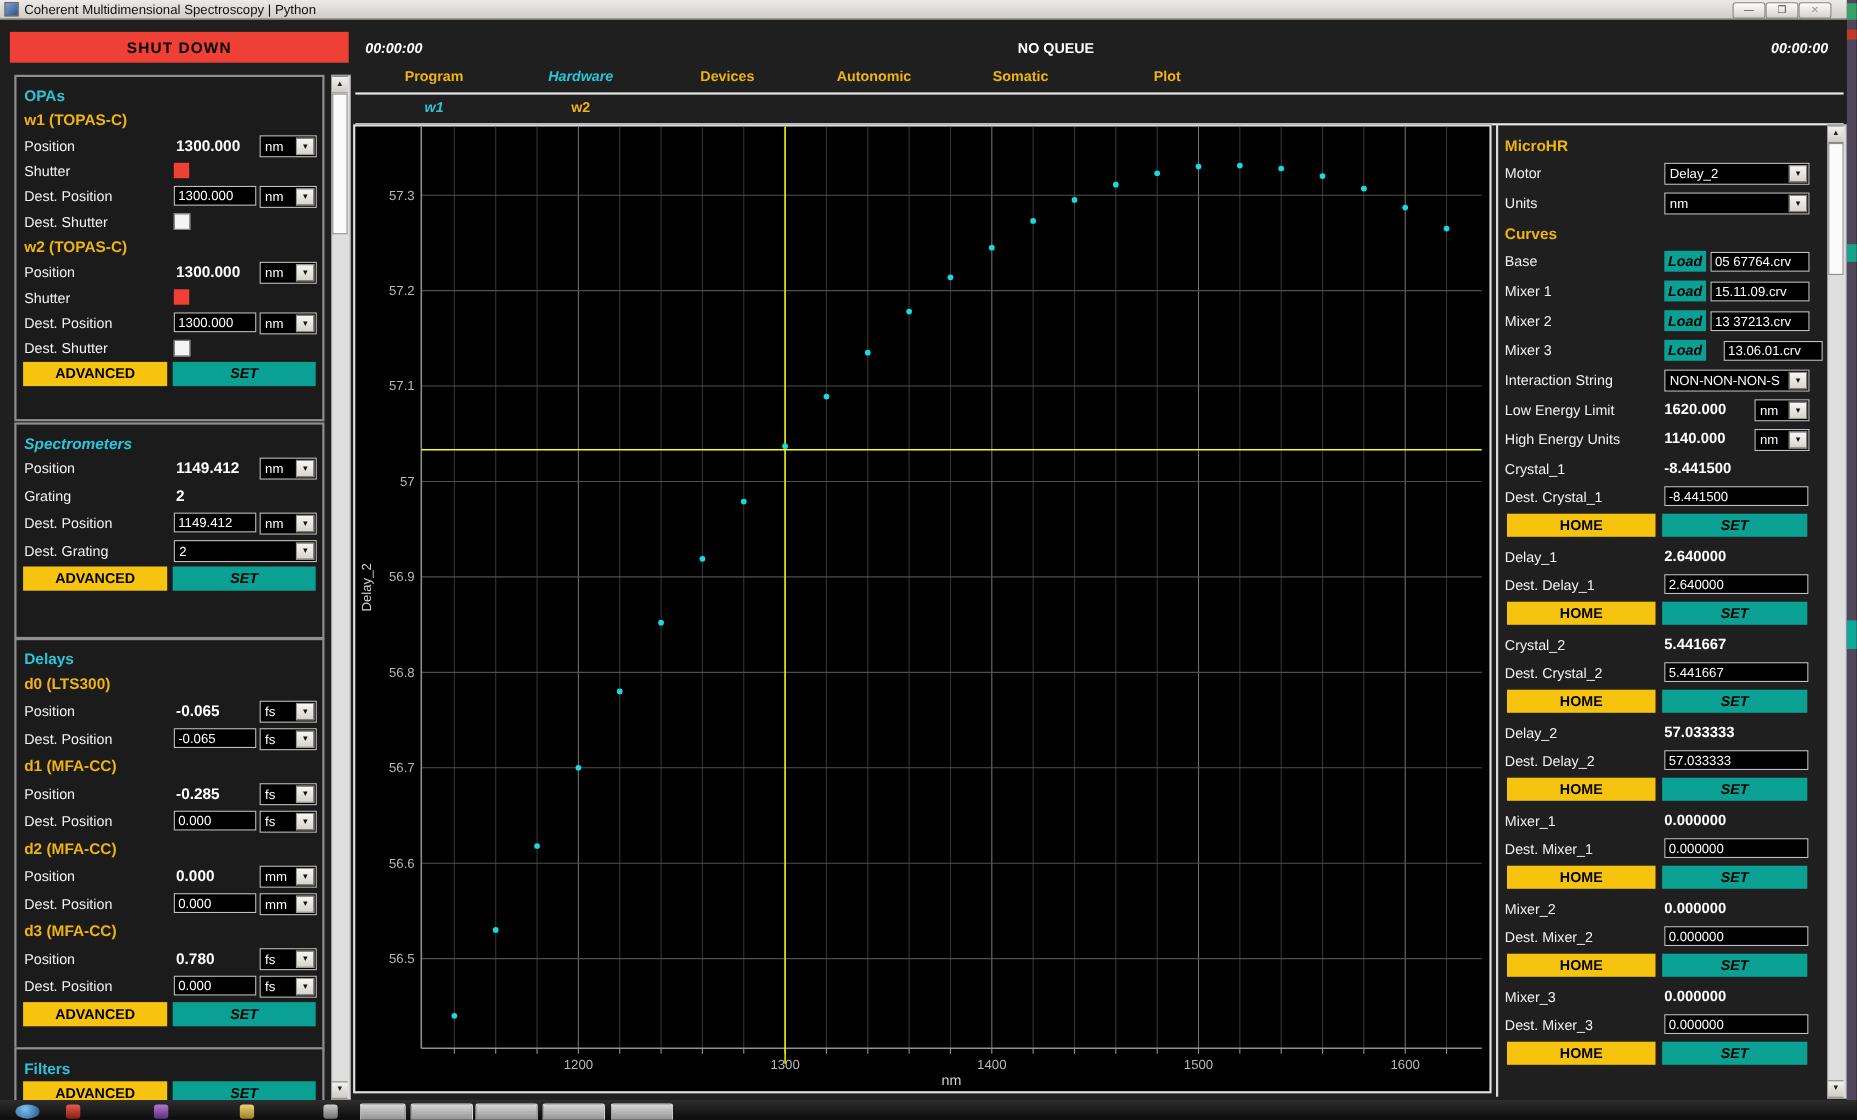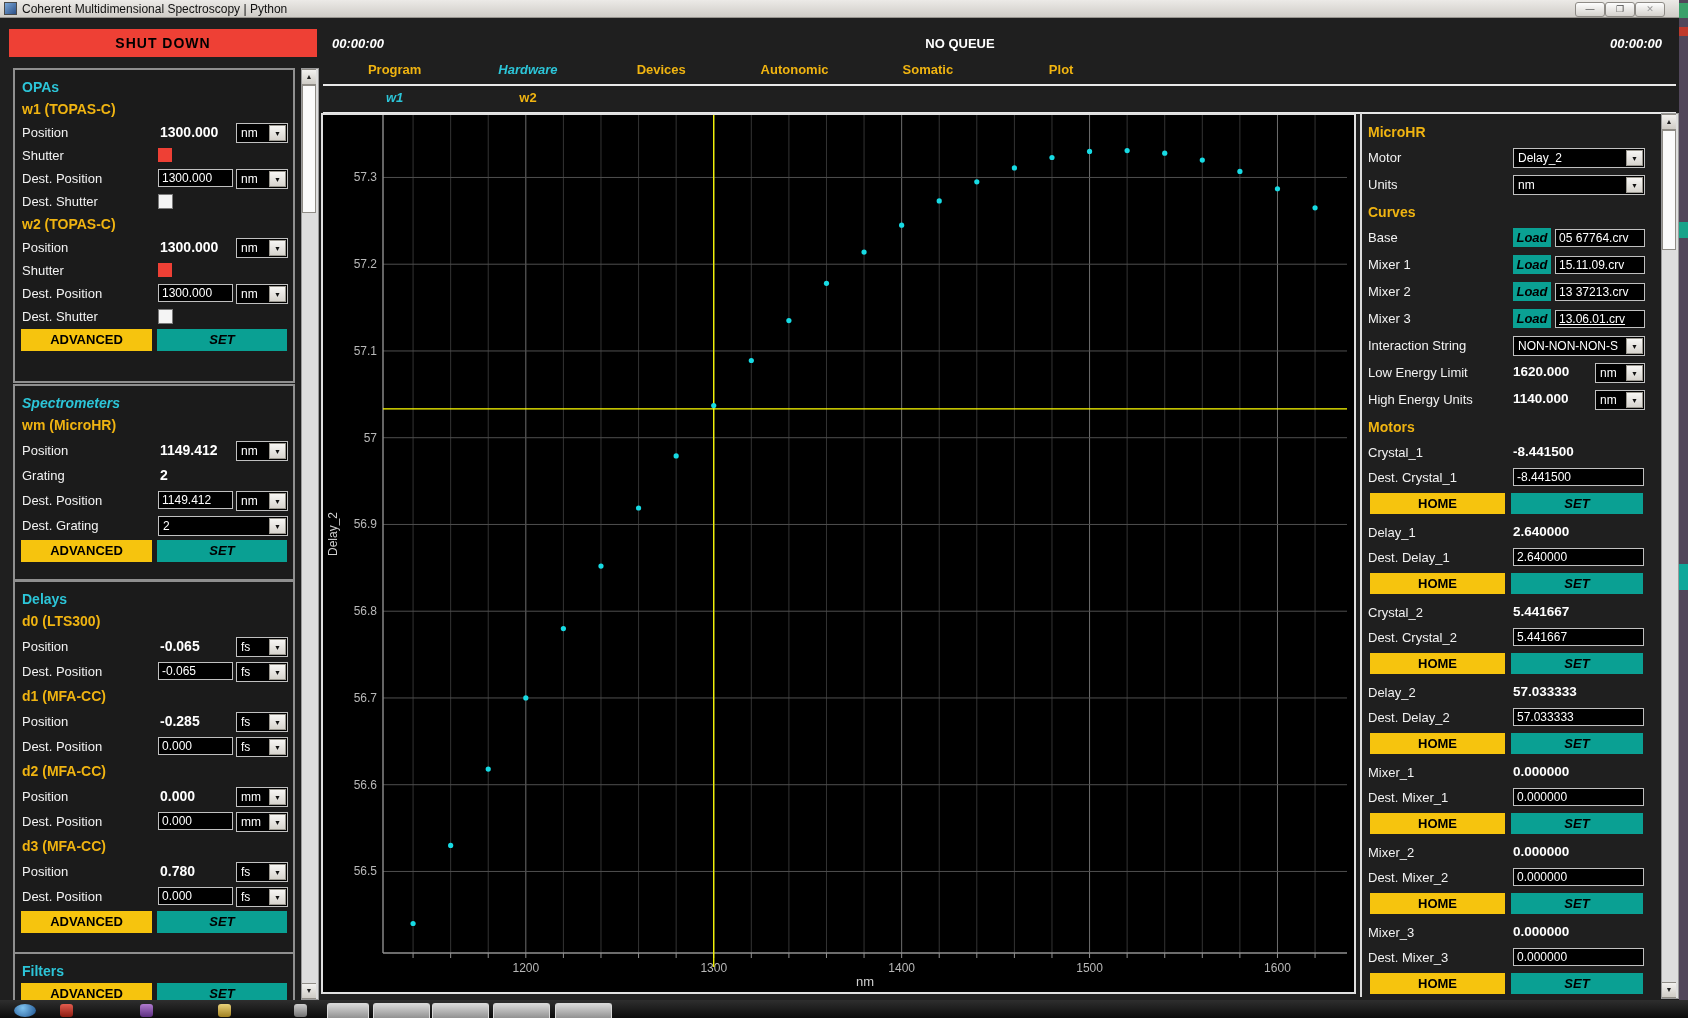--- a/index.html
+++ b/index.html
@@ -172,23 +172,20 @@
         <span class="chk"></span>
       </div>
       <div class="srow" style="height: 28px;">
         <div class="btn yellow" style="left: 6px; width: 131px; height: 22px; line-height: 22px;">ADVANCED</div>
         <div class="btn teal" style="left: 142px; width: 130px; height: 22px; line-height: 22px;">SET</div>
       </div>
     </div>
     <div class="section abs" style="top: 384px; height: 188px; padding-top: 5px;">
       <div class="srow" style="height: 24px; font-style: italic;">
         <span class="sechead">Spectrometers</span>
-      </div>
-      <div class="srow" style="height: 25px;">
-        <span class="subhead">wm (MicroHR)</span>
       </div>
       <div class="srow" style="height: 25px;">
         <span class="lbl">Position</span>
         <span class="val">1149.412</span>
         <div class="dd" style="left: 221px; width: 50px; top: 1px;">
           <span class="dd-text">nm</span>
           <span class="dd-btn">▼</span>
         </div>
       </div>
       <div class="srow" style="height: 25px;">
@@ -457,21 +454,21 @@
       <input class="tinput" value="15.11.09.crv" style="left: 187px; top: 2px; width: 85px;">
     </div>
     <div class="rrow" style="height: 27px;">
       <span class="lbl">Mixer 2</span>
       <div class="btn teal" style="left: 145px; top: 1px; width: 38px; height: 19px; line-height: 19px;">Load</div>
       <input class="tinput" value="13 37213.crv" style="left: 187px; top: 2px; width: 85px;">
     </div>
     <div class="rrow" style="height: 27px;">
       <span class="lbl">Mixer 3</span>
       <div class="btn teal" style="left: 145px; top: 1px; width: 38px; height: 19px; line-height: 19px;">Load</div>
-      <input class="tinput" value="13.06.01.crv" style="left: 187px; top: 2px; width: 85px; text-decoration: underline;">
+      <input class="tinput" value="13.06.01.crv" style="left: 199px; top: 2px; width: 85px;">
     </div>
     <div class="rrow" style="height: 27px;">
       <span class="lbl">Interaction String</span>
       <div class="dd" style="left: 145px; width: 130px; top: 1px;">
         <span class="dd-text">NON-NON-NON-S</span>
         <span class="dd-btn">▼</span>
       </div>
     </div>
     <div class="rrow" style="height: 27px;">
       <span class="lbl">Low Energy Limit</span>
@@ -481,23 +478,20 @@
         <span class="dd-btn">▼</span>
       </div>
     </div>
     <div class="rrow" style="height: 27px;">
       <span class="lbl">High Energy Units</span>
       <span class="val">1140.000</span>
       <div class="dd" style="left: 227px; width: 48px; top: 1px;">
         <span class="dd-text">nm</span>
         <span class="dd-btn">▼</span>
       </div>
-    </div>
-    <div class="rrow" style="height: 26px;">
-      <span class="sechead">Motors</span>
     </div>
     <div class="rrow" style="height: 25px;">
       <span class="lbl">Crystal_1</span>
       <span class="val">-8.441500</span>
     </div>
     <div class="rrow" style="height: 26px;">
       <span class="lbl">Dest. Crystal_1</span>
       <input class="tinput" value="-8.441500" style="left: 145px; top: 1px; width: 126px;">
     </div>
     <div class="rrow" style="height: 29px;">

